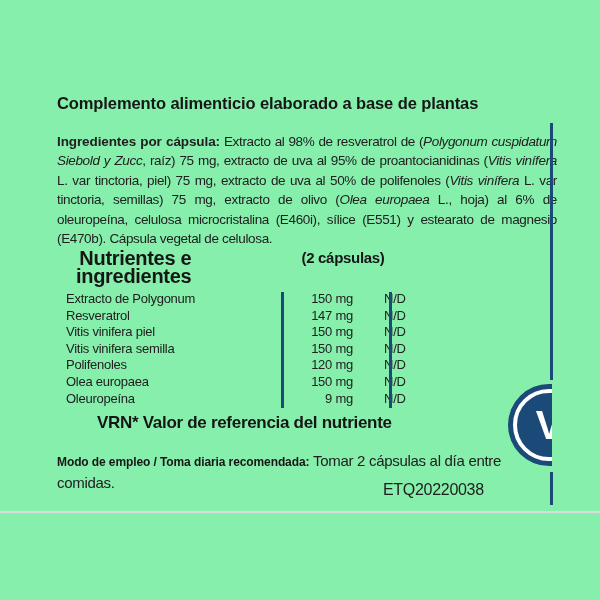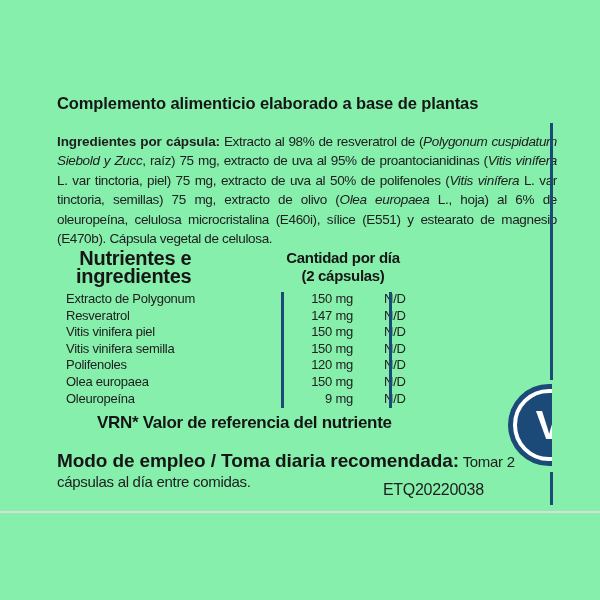--- a/index.html
+++ b/index.html
@@ -32,21 +32,21 @@
   .vbar-right{left:389px;}
   .footnote{
     position:absolute;left:97px;top:413px;
     font-size:17px;font-weight:bold;letter-spacing:-0.3px;color:#161616;
   }
   .usage{
     position:absolute;left:57px;top:436px;width:505px;
     font-size:15px;line-height:19.5px;letter-spacing:-0.3px;color:#202020;
   }
   .usage .blb,.dosage .blb{
-    font-size:19px;font-weight:bold;letter-spacing:-0.1px;color:#161616;
+    font-size:12px;font-weight:bold;letter-spacing:-0.1px;color:#161616;
   }
   .dosage{
     position:absolute;left:57px;top:477px;
     font-size:15px;letter-spacing:-0.3px;color:#202020;
   }
   .batch{
     position:absolute;left:383px;top:481px;
     font-size:16px;letter-spacing:-0.3px;color:#1d1d1d;
   }
   .rule-bottom{position:absolute;left:0;top:511px;width:600px;height:2px;background:#dcdcdc;}
@@ -75,21 +75,20 @@
 
   <div class="product-title">Complemento alimenticio elaborado a base de plantas</div>
 
   <p class="ingredients"><span class="blb">Ingredientes por cápsula:</span><span> Extracto al 98% de resveratrol de (</span><span class="it">Polygonum cuspidatum Siebold y Zucc</span><span>, raíz) 75 mg, extracto de uva al 95% de proantocianidinas (</span><span class="it">Vitis vinífera</span><span> L. var tinctoria, piel) 75 mg, extracto de uva al 50% de polifenoles (</span><span class="it">Vitis vinífera</span><span> L. var tinctoria, semillas) 75 mg, extracto de olivo (</span><span class="it">Olea europaea</span><span> L., hoja) al 6% de oleuropeína, celulosa microcristalina (E460i), sílice (E551) y estearato de magnesio (E470b). Cápsula vegetal de celulosa.</span></p>
 
   <div class="th th-col1">
     <div>Nutrientes e</div>
     <div>ingredientes</div>
   </div>
   <div class="th th-col2">
-    <div>Cantidad por día</div>
     <div>(2 cápsulas)</div>
   </div>
 
   <div class="rows">
     <div class="trow">
       <span class="tname">Extracto de Polygonum</span>
       <span class="tamt">150 mg</span>
       <span class="tvrn">N/D</span>
     </div>
     <div class="trow">

